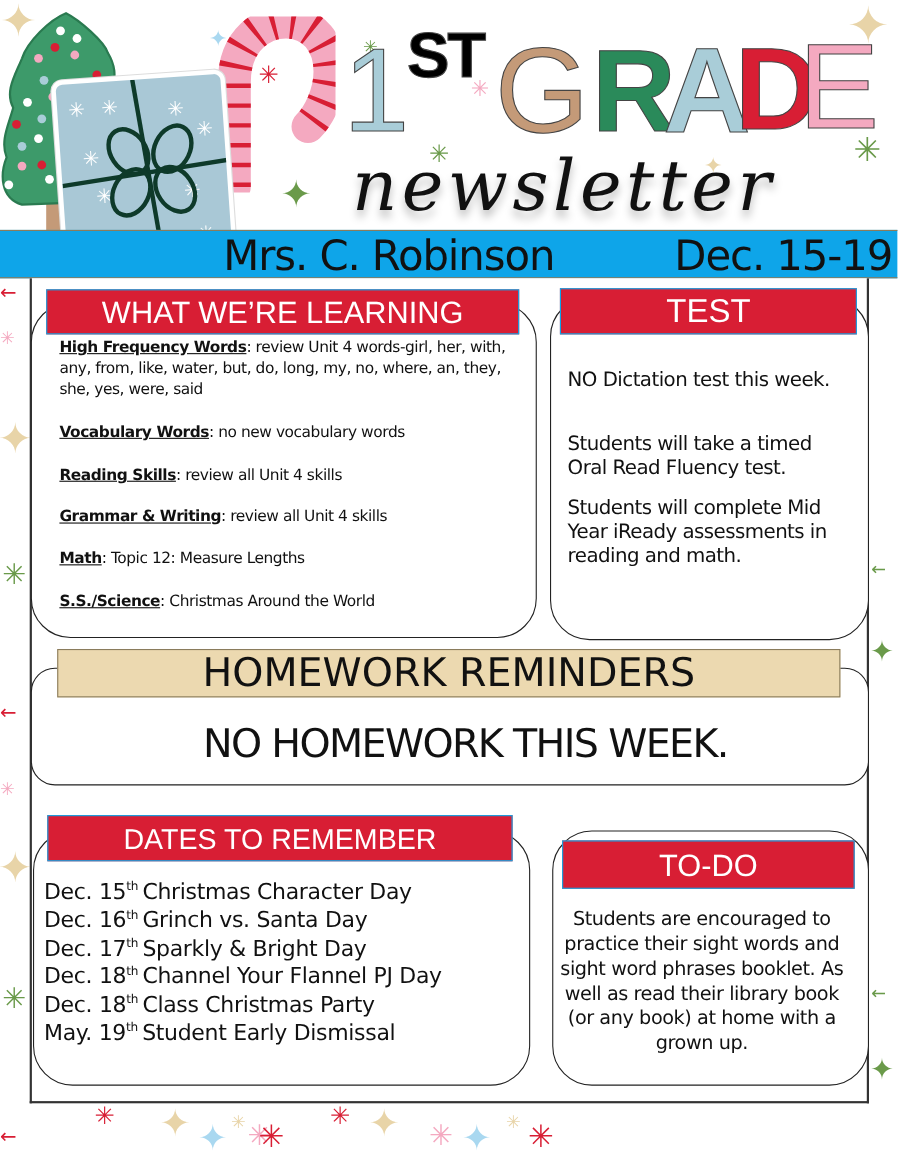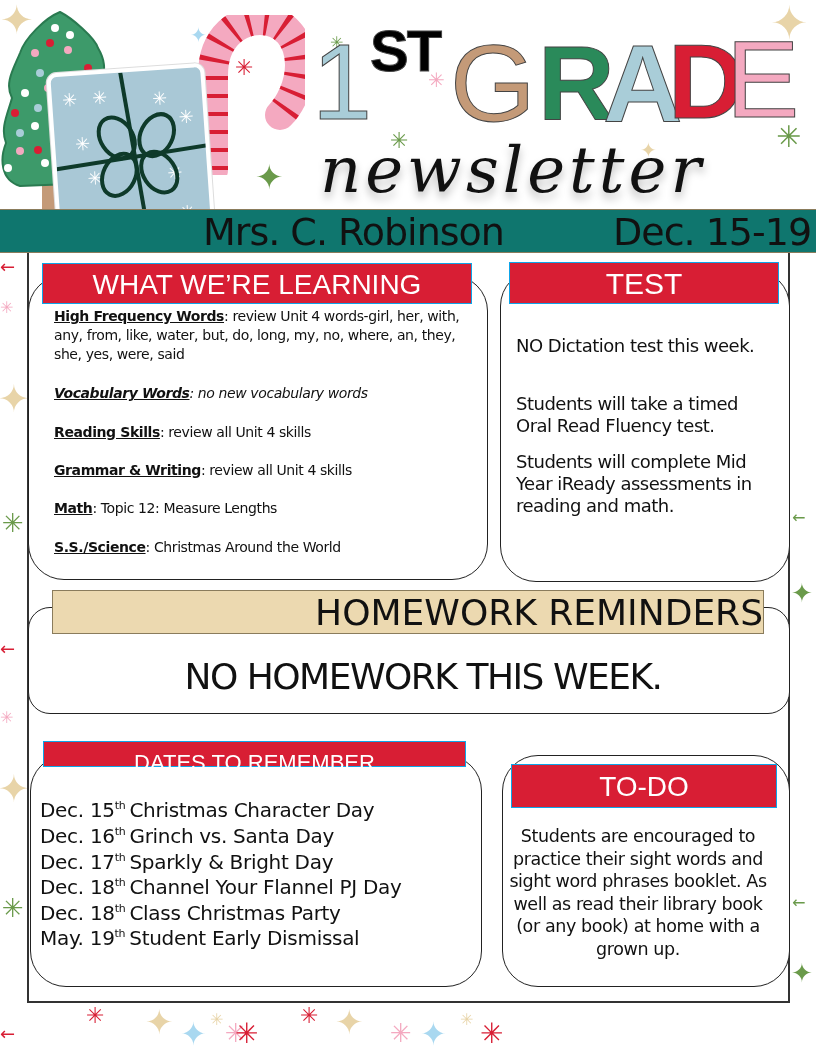--- a/index.html
+++ b/index.html
@@ -27,21 +27,21 @@
       font-style: italic;
       font-size: 64px;
       letter-spacing: 4px;
       color: #111;
       text-shadow: 0 6px 8px rgba(0,0,0,0.25);
       line-height: 1;
     }
 
     .name-band {
       position: absolute; left: 0; top: 209px; width: 816px; height: 44px;
-      background: #0f766e;
+      background: #0ea5e9;
       border-top: 1px solid #8a7c5c;
       border-bottom: 1px solid #8a7c5c;
     }
     .name-band .teacher {
       position: absolute; left: 203px; top: 0px;
       font-family: "DejaVu Sans", sans-serif; font-size: 38px; line-height: 44px;
       letter-spacing: -1px;
     }
     .name-band .week {
       position: absolute; left: 613px; top: 0px;
@@ -71,21 +71,21 @@
       background: #d81e34;
       color: #fff;
       font-family: "Liberation Sans", sans-serif;
       text-align: center;
       border: 1px solid #0ea5e9;
     }
     .tan-tab {
       position: absolute;
       background: #ecd9b0;
       border: 1px solid #8a7c5c;
-      text-align: right;
+      text-align: center;
       font-family: "DejaVu Sans", sans-serif;
       color: #111;
     }
 
     .learn-item {
       position: absolute; left: 54px; width: 420px;
       font-family: "DejaVu Sans", sans-serif; font-size: 14px; line-height: 19px;
       letter-spacing: -0.4px;
       color: #111;
     }
@@ -223,21 +223,21 @@
 </div>
 
 <div class="frame"></div>
 
 <div class="card" style="left:28px;top:275px;width:460px;height:305px;"></div>
 <div class="red-tab" style="left:42px;top:263px;width:430px;height:41px;font-size:28px;line-height:41px;">WHAT WE’RE LEARNING</div>
 
 <div class="learn-item" style="top:307px;">
   <span class="lbl">High Frequency Words</span><span>: review Unit 4 words-girl, her, with, any, from, like, water, but, do, long, my, no, where, an, they, she, yes, were, said</span>
 </div>
-<div class="learn-item" style="top:384px;font-style:italic;">
+<div class="learn-item" style="top:384px;">
   <span class="lbl">Vocabulary Words</span><span>: no new vocabulary words</span>
 </div>
 <div class="learn-item" style="top:423px;">
   <span class="lbl">Reading Skills</span><span>: review all Unit 4 skills</span>
 </div>
 <div class="learn-item" style="top:461px;">
   <span class="lbl">Grammar &amp; Writing</span><span>: review all Unit 4 skills</span>
 </div>
 <div class="learn-item" style="top:499px;">
   <span class="lbl">Math</span><span>: Topic 12: Measure Lengths</span>
@@ -252,21 +252,21 @@
   <b>NO</b><span> Dictation test this week.</span>
 </div>
 <div class="test-text" style="top:393px;">Students will take a timed Oral Read Fluency test.</div>
 <div class="test-text" style="top:451px;">Students will complete Mid Year iReady assessments in reading and math.</div>
 
 <div class="card" style="left:28px;top:607px;width:762px;height:107px;border-radius:22px;"></div>
 <div class="tan-tab" style="left:52px;top:590px;width:712px;height:44px;font-size:36px;line-height:44px;">HOMEWORK REMINDERS</div>
 <div class="abs" style="left:28px;top:654px;width:790px;text-align:center;font-family:'DejaVu Sans',sans-serif;font-size:36px;line-height:46px;letter-spacing:-1.5px;">NO HOMEWORK THIS WEEK.</div>
 
 <div class="card" style="left:30px;top:755px;width:452px;height:232px;"></div>
-<div class="red-tab" style="left:43px;top:741px;width:423px;height:26px;font-size:22px;line-height:42px;">DATES TO REMEMBER</div>
+<div class="red-tab" style="left:43px;top:741px;width:423px;height:42px;font-size:26px;line-height:42px;">DATES TO REMEMBER</div>
 
 <div class="date-row" style="top:793px;">
   <span>Dec. 15</span><sup>th</sup><span>Christmas Character Day</span>
 </div>
 <div class="date-row" style="top:819px;">
   <span>Dec. 16</span><sup>th</sup><span>Grinch vs. Santa Day</span>
 </div>
 <div class="date-row" style="top:845px;">
   <span>Dec. 17</span><sup>th</sup><span>Sparkly &amp; Bright Day</span>
 </div>

